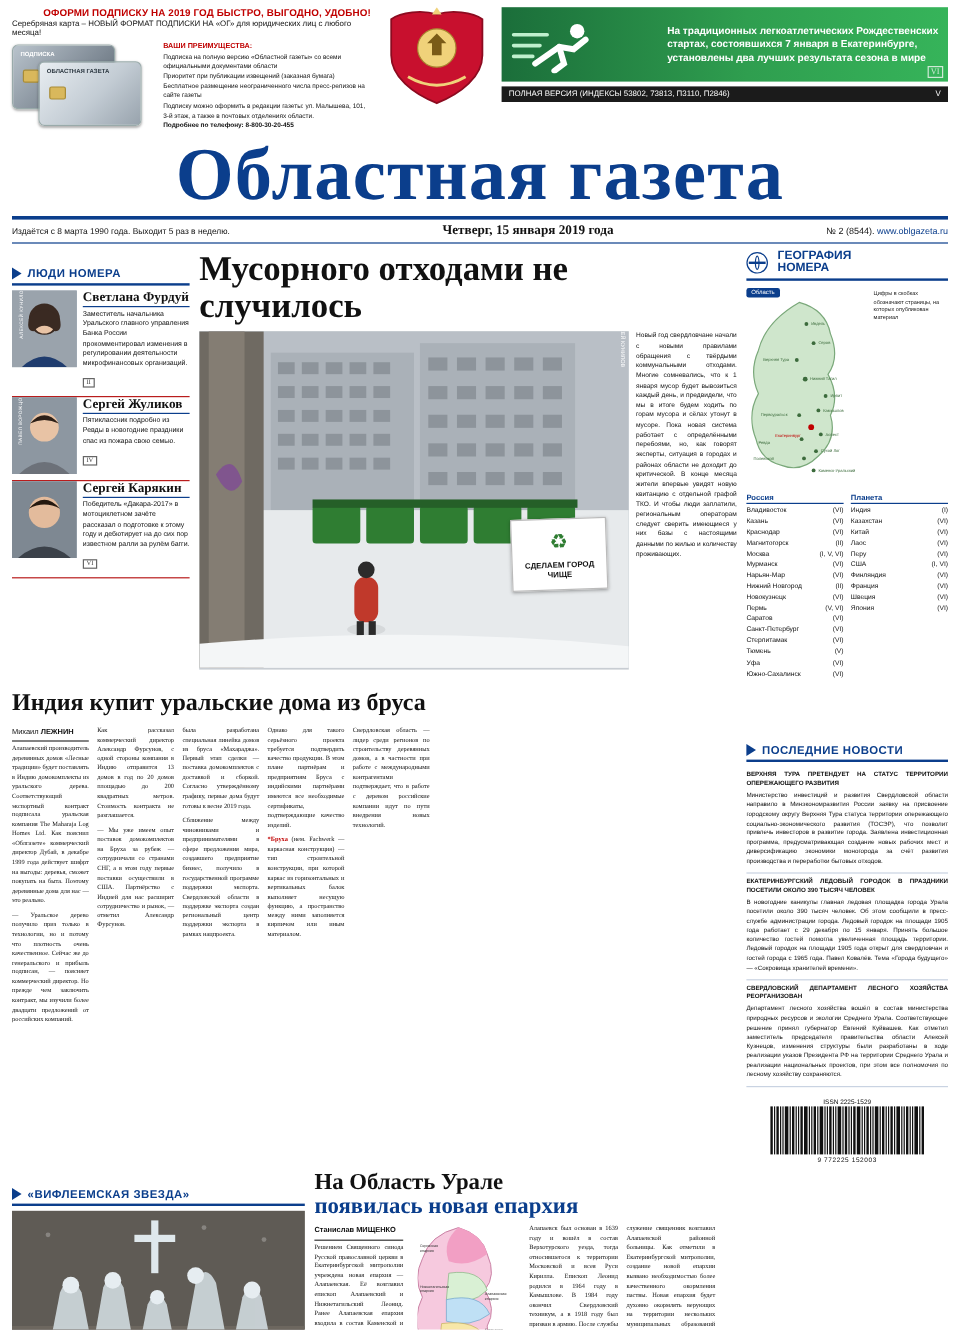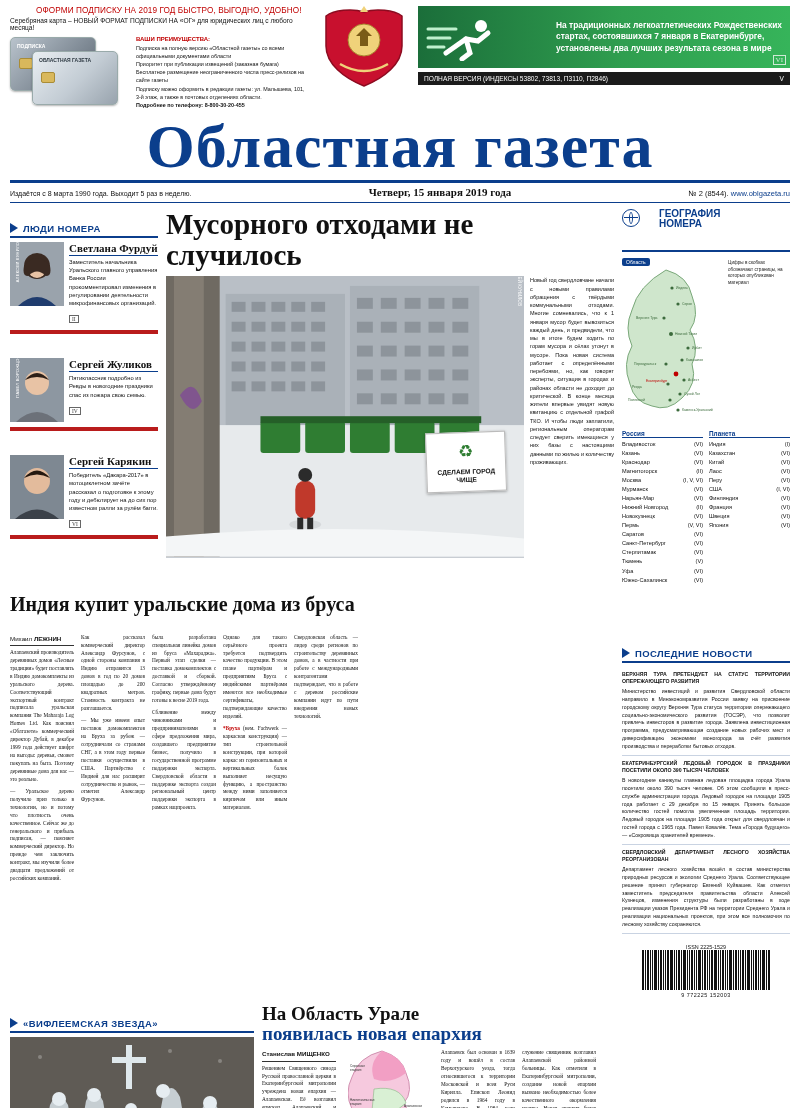--- a/index.html
+++ b/index.html
@@ -8,21 +8,21 @@
     background:#ffffff;
     font-family:"Liberation Serif", serif;
     color:#111;
     position:relative;
     overflow:hidden;
   }
   .page{position:absolute;inset:0;padding:0;}
   
   .topbar{display:flex;gap:6px;padding:6px 10px 4px 10px;align-items:flex-start;}
   .promo-left{width:300px;}
-  .promo-head{color:#c00000;font-weight:normal;font-size:8.2px;letter-spacing:.1px;font-family:"Liberation Sans",sans-serif;padding-left:26px;}
+  .promo-head{color:#c00000;font-weight:bold;font-size:8.2px;letter-spacing:.1px;font-family:"Liberation Sans",sans-serif;padding-left:26px;}
   .promo-sub{font-size:6.6px;font-family:"Liberation Sans",sans-serif;margin-top:2px;}
   .promo-body{display:flex;gap:6px;margin-top:4px;}
   .card-art{width:120px;height:72px;position:relative;}
   .card{position:absolute;border-radius:5px;border:1px solid #9aa;box-shadow:0 1px 2px rgba(0,0,0,.3);}
   .card1{width:84px;height:52px;left:0;top:2px;background:linear-gradient(135deg,#b9c3cc,#7f8a95 60%,#59636d);}
   .card2{width:84px;height:52px;left:22px;top:16px;background:linear-gradient(135deg,#e9eef2,#c3ccd4 55%,#98a3ad);}
   .card-chip{position:absolute;width:12px;height:9px;background:#d9b85c;border:1px solid #a98c36;border-radius:2px;left:8px;top:20px;}
   .card-label{position:absolute;left:6px;top:5px;font-size:5px;color:#fff;font-family:"Liberation Sans",sans-serif;font-weight:bold;}
   .card-label2{position:absolute;left:6px;top:5px;font-size:5px;color:#2b3740;font-family:"Liberation Sans",sans-serif;font-weight:bold;}
   .promo-text{flex:1;font-size:5.4px;line-height:1.5;font-family:"Liberation Sans",sans-serif;}
@@ -50,51 +50,51 @@
   .rule-thin{height:1px;background:#0b3e8c;margin:4px 10px 0 10px;}
   
   .sec-head{display:flex;align-items:center;gap:5px;border-bottom:2px solid #0b3e8c;padding-bottom:2px;margin-bottom:4px;margin-top:14px;}
   .sec-head .tri{width:0;height:0;border-left:8px solid #0b3e8c;border-top:5px solid transparent;border-bottom:5px solid transparent;}
   .sec-head .txt{font-family:"Liberation Sans",sans-serif;font-weight:bold;font-size:9.5px;color:#0b3e8c;letter-spacing:.4px;}
   
   .main{display:flex;gap:8px;padding:6px 10px 0 10px;}
   .col-left{width:148px;}
   .col-center{flex:1;}
   .col-right{width:168px;}
-  .person{display:flex;gap:5px;margin-bottom:24px;border-bottom:4px solid #b91c1c;padding-bottom:5px;}
+  .person{display:flex;gap:5px;margin-bottom:0;border-bottom:1px solid #b91c1c;padding-bottom:5px;}
   .person .ph{width:54px;height:64px;position:relative;flex:0 0 54px;overflow:hidden;background:#8d99a6;}
   .person .vtag{position:absolute;left:-14px;top:16px;transform:rotate(-90deg);font-size:4px;color:#fff;font-family:"Liberation Sans",sans-serif;letter-spacing:.3px;}
   .person .meta{flex:1;}
   .person .nm{font-family:"Liberation Serif",serif;font-weight:bold;font-size:11px;border-bottom:1px solid #0b3e8c;padding-bottom:1px;margin-bottom:2px;}
   .person .dsc{font-family:"Liberation Sans",sans-serif;font-size:5.8px;line-height:1.42;}
   .vbox{display:inline-block;border:1px solid #666;font-size:5.5px;padding:0 2px;color:#444;}
   .lead-title{font-family:"Liberation Serif",serif;font-weight:bold;font-size:29px;line-height:1.06;color:#111;margin:0 0 6px 0;}
   .lead-photo{width:100%;height:282px;position:relative;overflow:hidden;background:#c8cdd3;}
   .sign{position:absolute;right:18px;bottom:66px;width:78px;height:58px;background:#fff;border:1px solid #bbb;transform:rotate(-2deg);box-shadow:0 1px 3px rgba(0,0,0,.35);}
   .sign .rc{position:absolute;left:50%;top:8px;transform:translateX(-50%);font-size:17px;color:#2f7d32;}
   .sign .tx{position:absolute;left:0;right:0;bottom:7px;text-align:center;font-family:"Liberation Sans",sans-serif;font-size:6.6px;font-weight:bold;line-height:1.2;}
   .photo-credit{position:absolute;right:2px;top:30px;transform:rotate(90deg);transform-origin:right top;font-size:4.6px;color:#fff;font-family:"Liberation Sans",sans-serif;}
   .lead-side{width:84px;font-family:"Liberation Sans",sans-serif;font-size:5.5px;line-height:1.5;text-align:justify;}
   .center-flex{display:flex;gap:6px;}
   
-  .geo-head{display:flex;align-items:flex-start;gap:19px;border-bottom:2px solid #0b3e8c;padding-bottom:20px;}
+  .geo-head{display:flex;align-items:center;gap:8px;border-bottom:2px solid #0b3e8c;padding-bottom:2px;}
   .globe{width:16px;height:16px;border-radius:50%;border:1.4px solid #0b3e8c;position:relative;}
   .globe:before{content:"";position:absolute;inset:2px 6px;border:1.2px solid #0b3e8c;border-radius:50%;}
   .globe:after{content:"";position:absolute;left:1px;right:1px;top:7px;height:1.2px;background:#0b3e8c;}
   .geo-title{font-family:"Liberation Sans",sans-serif;font-weight:bold;font-size:10px;color:#0b3e8c;line-height:1.05;}
   .geo-map{height:172px;position:relative;margin-top:4px;}
   .geo-note{position:absolute;right:0;top:4px;width:62px;font-family:"Liberation Sans",sans-serif;font-size:4.6px;line-height:1.45;color:#222;}
   .geo-badge{position:absolute;left:0;top:2px;background:#0b3e8c;color:#fff;font-family:"Liberation Sans",sans-serif;font-size:5px;padding:1px 4px;border-radius:2px;}
   .geo-lists{display:flex;gap:6px;margin-top:2px;}
   .geo-lists .c{flex:1;}
   .geo-lists .ch{font-family:"Liberation Sans",sans-serif;font-size:6.4px;font-weight:bold;border-bottom:1px solid #0b3e8c;color:#0b3e8c;margin-bottom:2px;}
   .geo-lists li{list-style:none;font-family:"Liberation Sans",sans-serif;font-size:5.6px;line-height:1.62;display:flex;justify-content:space-between;}
   .geo-lists ul{margin:0;padding:0;}
   
-  .band-title{font-family:"Liberation Serif",serif;font-weight:bold;font-size:20px;margin:8px 10px 18px 10px;}
+  .band-title{font-family:"Liberation Serif",serif;font-weight:bold;font-size:20px;margin:8px 10px 8px 10px;}
   .sec2{display:flex;gap:24px;padding:0 10px;}
   .sec2 .body{flex:1;display:flex;gap:7px;}
   .byline{font-family:"Liberation Sans",sans-serif;font-size:6.2px;border-bottom:1px solid #333;padding-bottom:2px;margin-bottom:3px;}
   .byline b{font-weight:bold;}
   .txtcol{font-family:"Liberation Serif",serif;font-size:5.3px;line-height:1.5;text-align:justify;flex:1;}
   .txtcol p{margin:0 0 4px 0;}
   .redword{color:#c00000;font-weight:bold;}
   .news-col{width:168px;}
   .news-item{font-family:"Liberation Sans",sans-serif;font-size:5.2px;line-height:1.5;text-align:justify;border-bottom:1px solid #c9d3e2;padding:4px 0;}
   .news-item .hl{font-weight:bold;display:block;margin-bottom:2px;}

